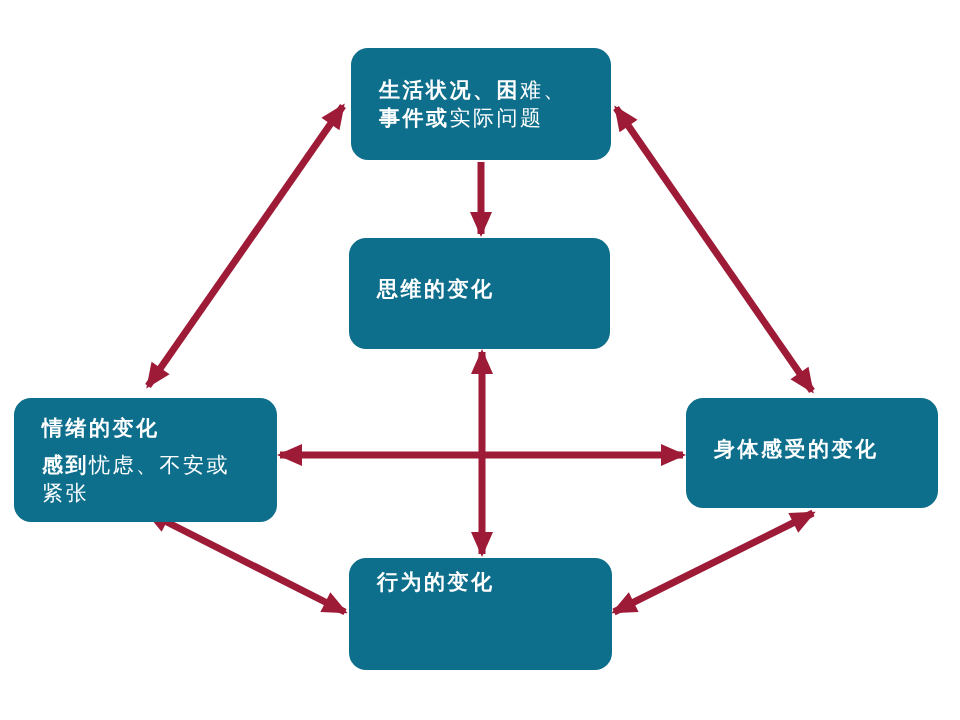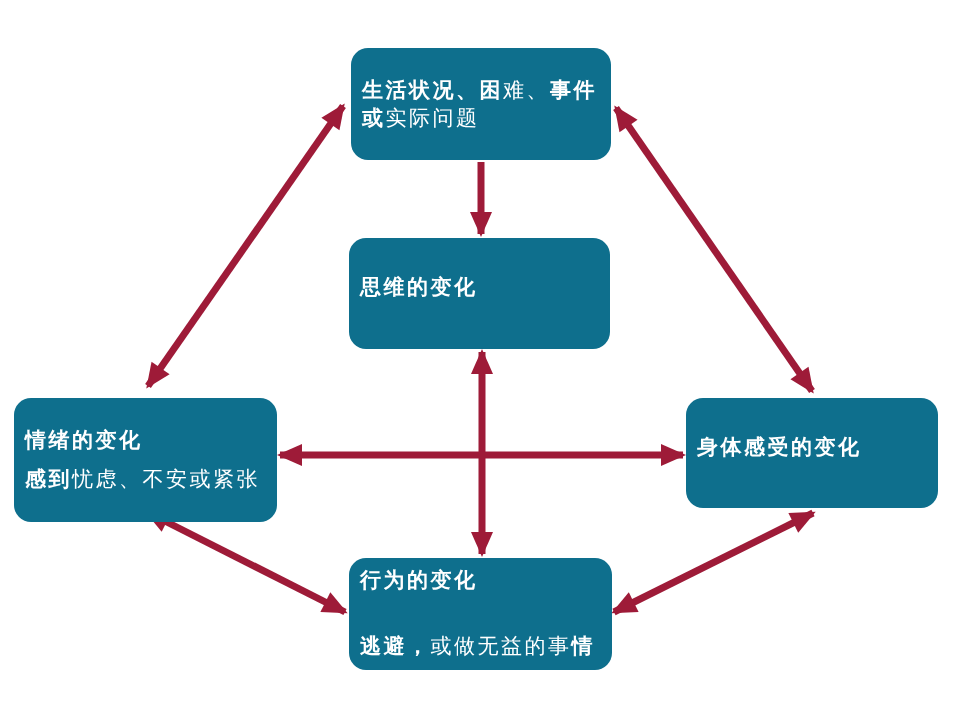--- a/index.html
+++ b/index.html
@@ -14,25 +14,25 @@
   .connectors{position:absolute;left:0;top:0;width:960px;height:720px;pointer-events:none;}
   .connectors line{stroke:var(--arrow-color);stroke-width:7;}
   .connectors marker path{fill:var(--arrow-color);}
   .node{
     position:absolute;
     background:var(--box-fill);
     border-radius:17px;
     color:var(--text-color);
     box-sizing:border-box;
     display:flex;flex-direction:column;justify-content:center;
-    padding:10px 11px;
+    padding:10px 28px;
     font-size:21px;line-height:28px;letter-spacing:2.5px;
   }
   .node p{margin:0;}
-  .node .title{font-weight:bold;margin:0 0 9px 0;font-family:Liberation Mono, monospace;}
+  .node .title{font-weight:bold;margin:0 0 9px 0;}
   .run-b{font-weight:bold;}
   .run-r{font-weight:normal;}
   .node-situation{left:351px;top:48px;width:260px;height:112px;}
   .node-thoughts{left:349px;top:238px;width:261px;height:111px;}
   .node-emotions{left:14px;top:398px;width:263px;height:124px;}
   .node-physical{left:686px;top:398px;width:252px;height:110px;gap:48px;}
   .node-behavior{left:349px;top:558px;width:263px;height:112px;justify-content:space-between;}
 </style>
 </head>
 <body>
@@ -69,16 +69,15 @@
     <p class="title">情绪的变化</p>
     <p class="para"><span class="run-b">感到</span><span class="run-r">忧虑、不安或紧张</span></p>
   </div>
 
   <div class="node node-physical">
     <p class="title">身体感受的变化</p>
   </div>
 
   <div class="node node-behavior">
     <p class="title">行为的变化</p>
-    <p class="para"><span class="run-b">逃避，</span><span class="run-r">或做无益的事</span><span class="run-b">情</span></p>
   </div>
 
 </div>
 
 </body></html>

